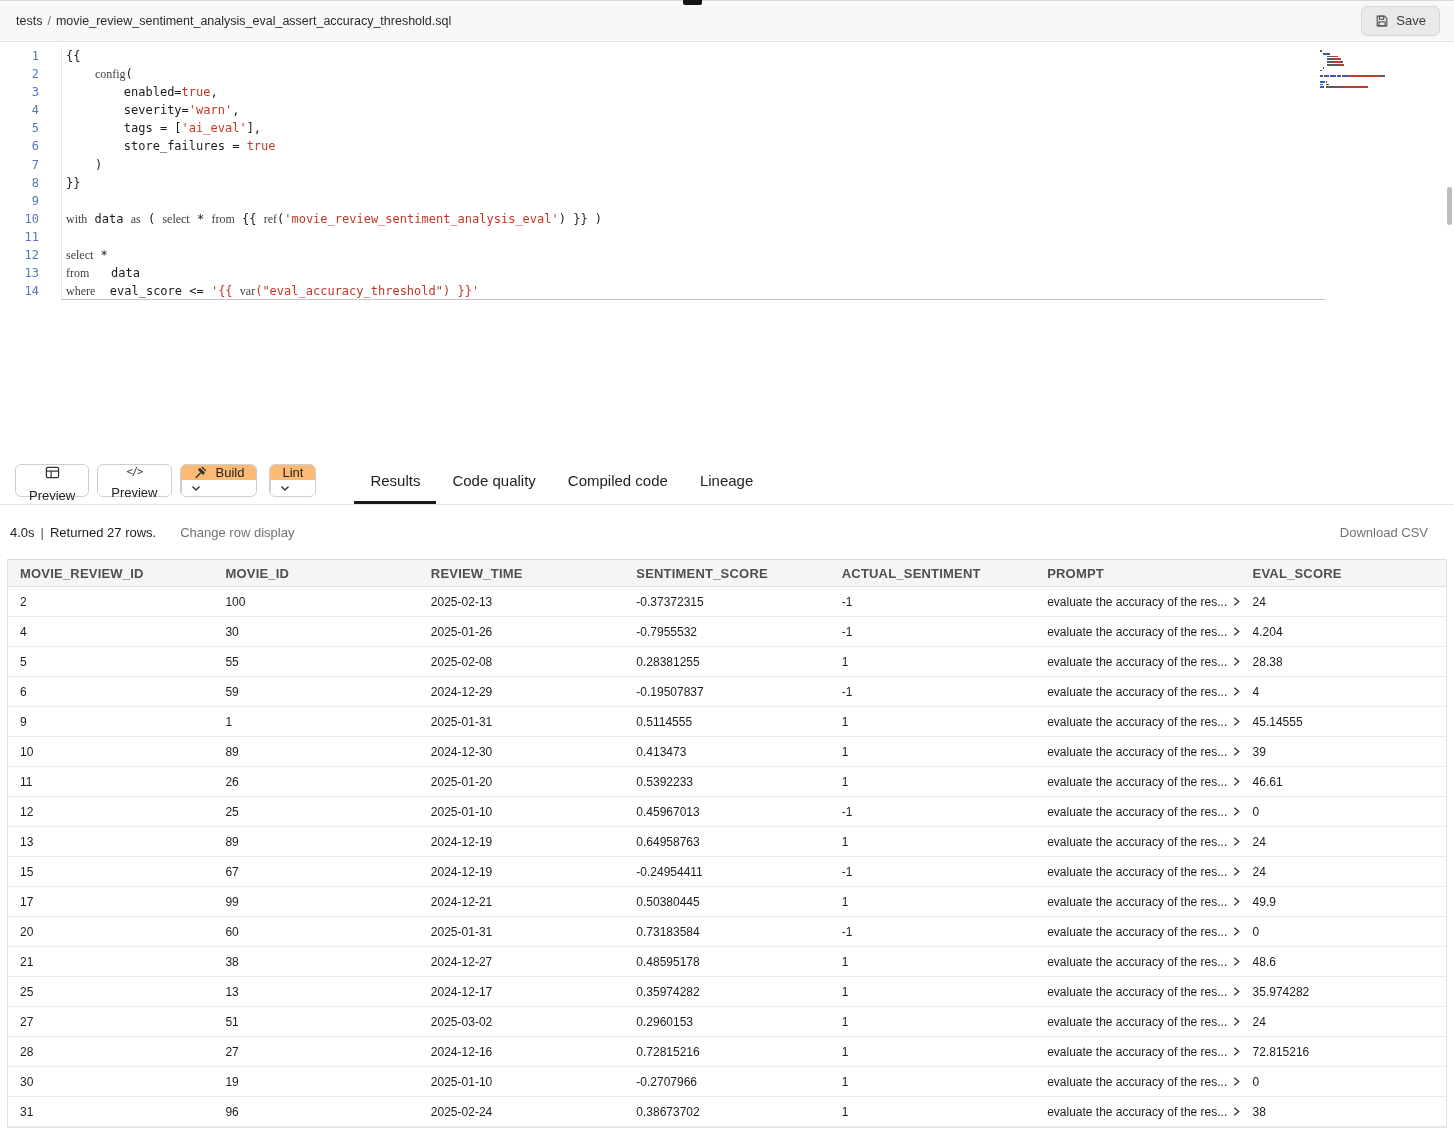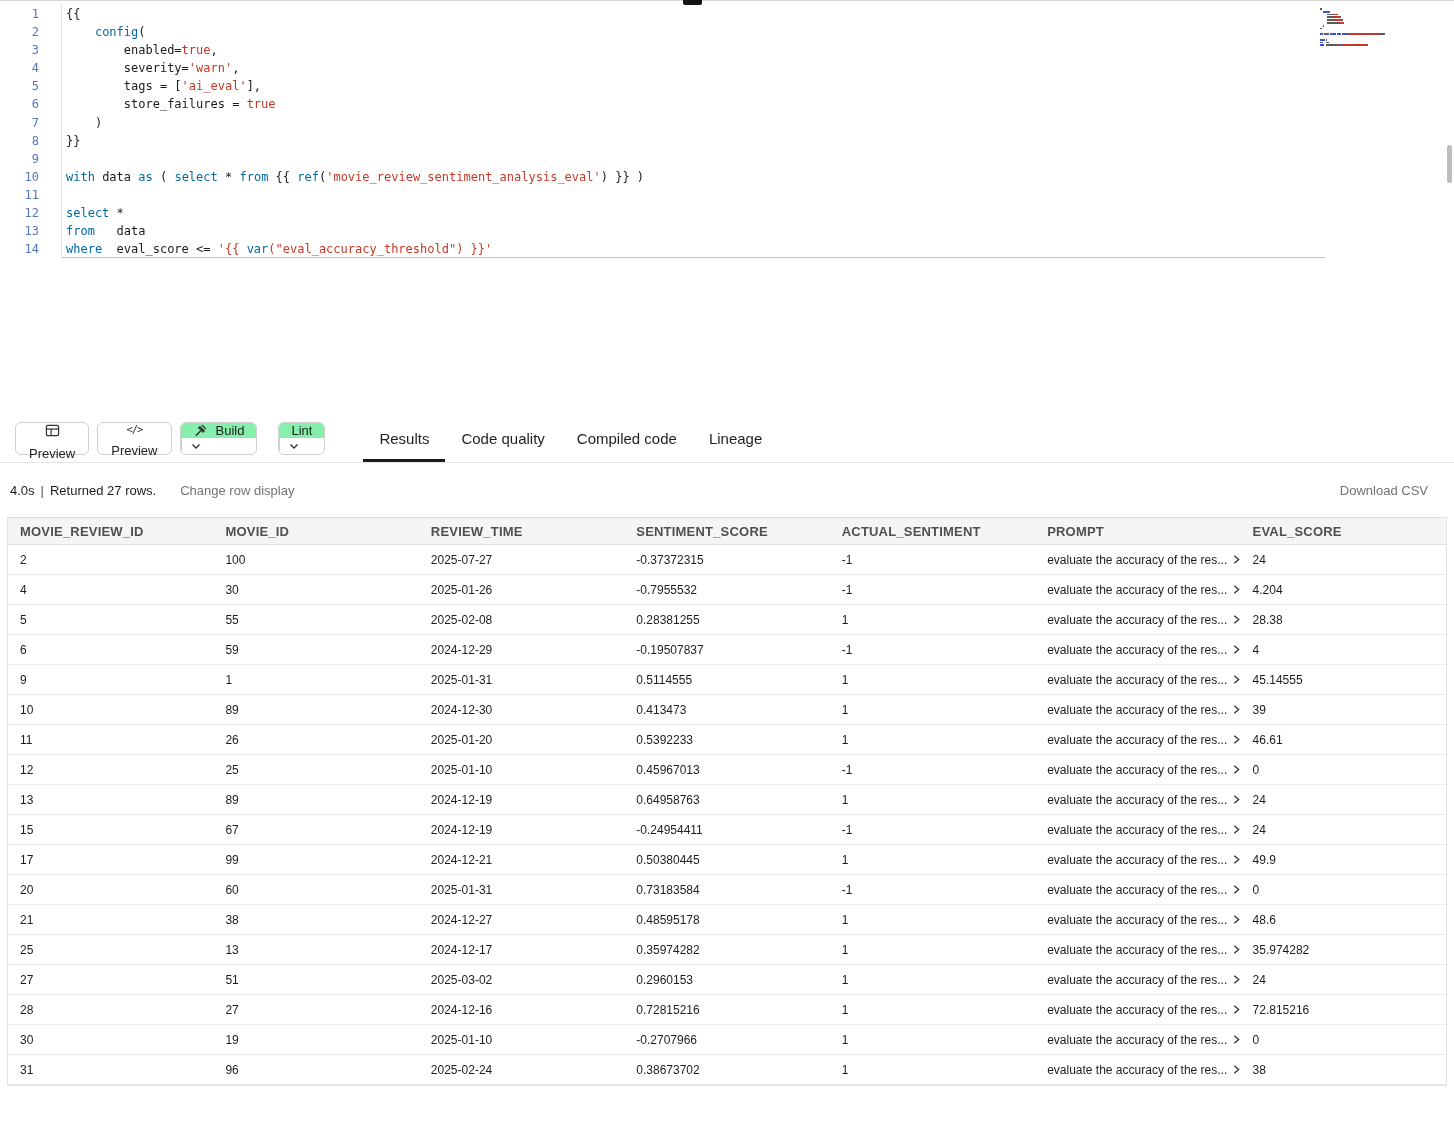--- a/index.html
+++ b/index.html
@@ -19,41 +19,41 @@
   .save-btn svg { display:block; }
 
   
   .editor { position:relative; height:414px; background:#fff; padding-top:5px; }
   #editor-lines { width:1325px; }
   .code-line { display:flex; height:18.1px; line-height:18.1px; font-family:"DejaVu Sans Mono", monospace; font-size:12px; white-space:pre; }
   .gutter { width:62px; flex:0 0 62px; padding-right:22px; text-align:right; color:#5577bb; border-right:1px solid #e2e2e2; }
   .code { flex:1; padding-left:4px; color:#1b1b1b; }
   .code-line.active .code { border-bottom:1px solid #c4c4c4; }
   .tok-p { color:#1b1b1b; }
-  .tok-k { color:#0369a1; }
+  .tok-k { color:#404040;font-family:Liberation Serif, serif; }
   .tok-s { color:#c13928; }
 
   .minimap { position:absolute; top:8px; right:16px; width:118px; }
   .mm-line { height:1.8px; margin-bottom:1px; display:flex; }
   .mm-line span { display:inline-block; height:100%; }
   .mm-p { background:#5a5a5a; }
   .mm-k { background:#3a55cc; }
   .mm-s { background:#c4392b; }
   .editor-thumb { position:absolute; right:2px; top:145px; width:5px; height:38px; background:#bdbdbd; border-radius:3px; }
 
   
   .toolbar { height:49px; display:flex; align-items:center; padding:0 15px; border-bottom:1px solid #e4e4e4; background:#fff; }
   .tb-btn, .tb-split { margin-right:8px;flex-direction:column; }
   .tb-btn { display:inline-flex; align-items:center; gap:8px; height:33px; padding:0 13px; border:1px solid #cfcfcf; border-radius:6px; background:#fff; font-size:13px; color:#222; font-family:inherit; cursor:pointer; }
   .tb-split { display:inline-flex; border:1px solid #cfcfcf; border-radius:6px; overflow:hidden; height:33px; }
-  .tb-split .main { display:inline-flex; align-items:center; gap:8px; padding:0 12px; background:#86efac; border:none; font-size:13px; color:#222; font-family:inherit; cursor:pointer; }
+  .tb-split .main { display:inline-flex; align-items:center; gap:8px; padding:0 12px; background:#fdba74; border:none; font-size:13px; color:#222; font-family:inherit; cursor:pointer; }
   .tb-split .arrow { width:29px; display:flex; align-items:center; justify-content:center; background:#fff; border:none; border-left:1px solid #cfcfcf; cursor:pointer; }
   .tb-icon { display:block; color:#333; }
   .code-glyph { font-family:"DejaVu Sans Mono", monospace; font-size:10.5px; color:#333; letter-spacing:-1px; }
-  .tb-split.lint { margin-left:13px; }
+  .tb-split.lint { margin-left:4px; }
 
   .tabs { margin-left:30px; display:flex; align-self:stretch; }
   .tab { display:flex; align-items:center; padding:0 16px; font-size:15px; color:#1f1f1f; position:relative; cursor:pointer; }
   .tab.active::after { content:""; position:absolute; left:0; right:0; bottom:0; height:3px; background:#1a1a1a; }
 
   
   .statusbar { height:54px; display:flex; align-items:center; padding:0 10px 0 10px; font-size:13px; color:#1d1d1d; }
   .status-sep { margin:0 6px; color:#555; }
   .link { color:#737373; cursor:pointer; }
   .change-display { margin-left:24px; }
@@ -70,20 +70,37 @@
   .prompt-cell .ptext { overflow:hidden; white-space:nowrap; }
   .expand-ic { flex:0 0 auto; display:block; cursor:pointer; }
 </style>
 </head>
 <body>
 
 <div class="app">
   <div class="top-strip"></div>
   <div class="top-pill"></div>
 
+  <div class="header">
+    <div class="breadcrumb">
+      <span>tests</span>
+      <span class="sep">/</span>
+      <span>movie_review_sentiment_analysis_eval_assert_accuracy_threshold.sql</span>
+    </div>
+    <button class="save-btn">
+      <span>
+        <svg width="14" height="14" viewBox="0 0 16 16" fill="none" stroke="#555" stroke-width="1.3">
+          <path d="M2.5 2.5 h8.5 l2.5 2.5 v8.5 h-11 z"></path>
+          <rect x="5" y="2.5" width="5" height="3.5"></rect>
+          <rect x="4.5" y="9" width="7" height="4.5"></rect>
+        </svg>
+      </span>
+      <span>Save</span>
+    </button>
+  </div>
 
   <div class="editor">
     <div id="editor-lines">
         <div class="code-line"><span class="gutter">1</span><span class="code"><span class="tok-p">{{</span></span></div>
         <div class="code-line"><span class="gutter">2</span><span class="code"><span class="tok-p">    </span><span class="tok-k">config</span><span class="tok-p">(</span></span></div>
         <div class="code-line"><span class="gutter">3</span><span class="code"><span class="tok-p">        enabled=</span><span class="tok-s">true</span><span class="tok-p">,</span></span></div>
         <div class="code-line"><span class="gutter">4</span><span class="code"><span class="tok-p">        severity=</span><span class="tok-s">'warn'</span><span class="tok-p">,</span></span></div>
         <div class="code-line"><span class="gutter">5</span><span class="code"><span class="tok-p">        tags = [</span><span class="tok-s">'ai_eval'</span><span class="tok-p">],</span></span></div>
         <div class="code-line"><span class="gutter">6</span><span class="code"><span class="tok-p">        store_failures = </span><span class="tok-s">true</span></span></div>
         <div class="code-line"><span class="gutter">7</span><span class="code"><span class="tok-p">    )</span></span></div>
@@ -237,21 +254,21 @@
       <div class="th">REVIEW_TIME</div>
       <div class="th">SENTIMENT_SCORE</div>
       <div class="th">ACTUAL_SENTIMENT</div>
       <div class="th">PROMPT</div>
       <div class="th">EVAL_SCORE</div>
     </div>
     <div id="table-body">
         <div class="trow">
           <div class="tcell">2</div>
           <div class="tcell">100</div>
-          <div class="tcell">2025-07-27</div>
+          <div class="tcell">2025-02-13</div>
           <div class="tcell">-0.37372315</div>
           <div class="tcell">-1</div>
           <div class="tcell prompt-cell">
             <span class="ptext">evaluate the accuracy of the res...</span>
             <svg width="9" height="11" viewBox="0 0 8 10" class="expand-ic">
               <polyline points="2,1.5 6,5 2,8.5" fill="none" stroke="#333" stroke-width="1.2"></polyline>
             </svg>
           </div>
           <div class="tcell">24</div>
         </div>

